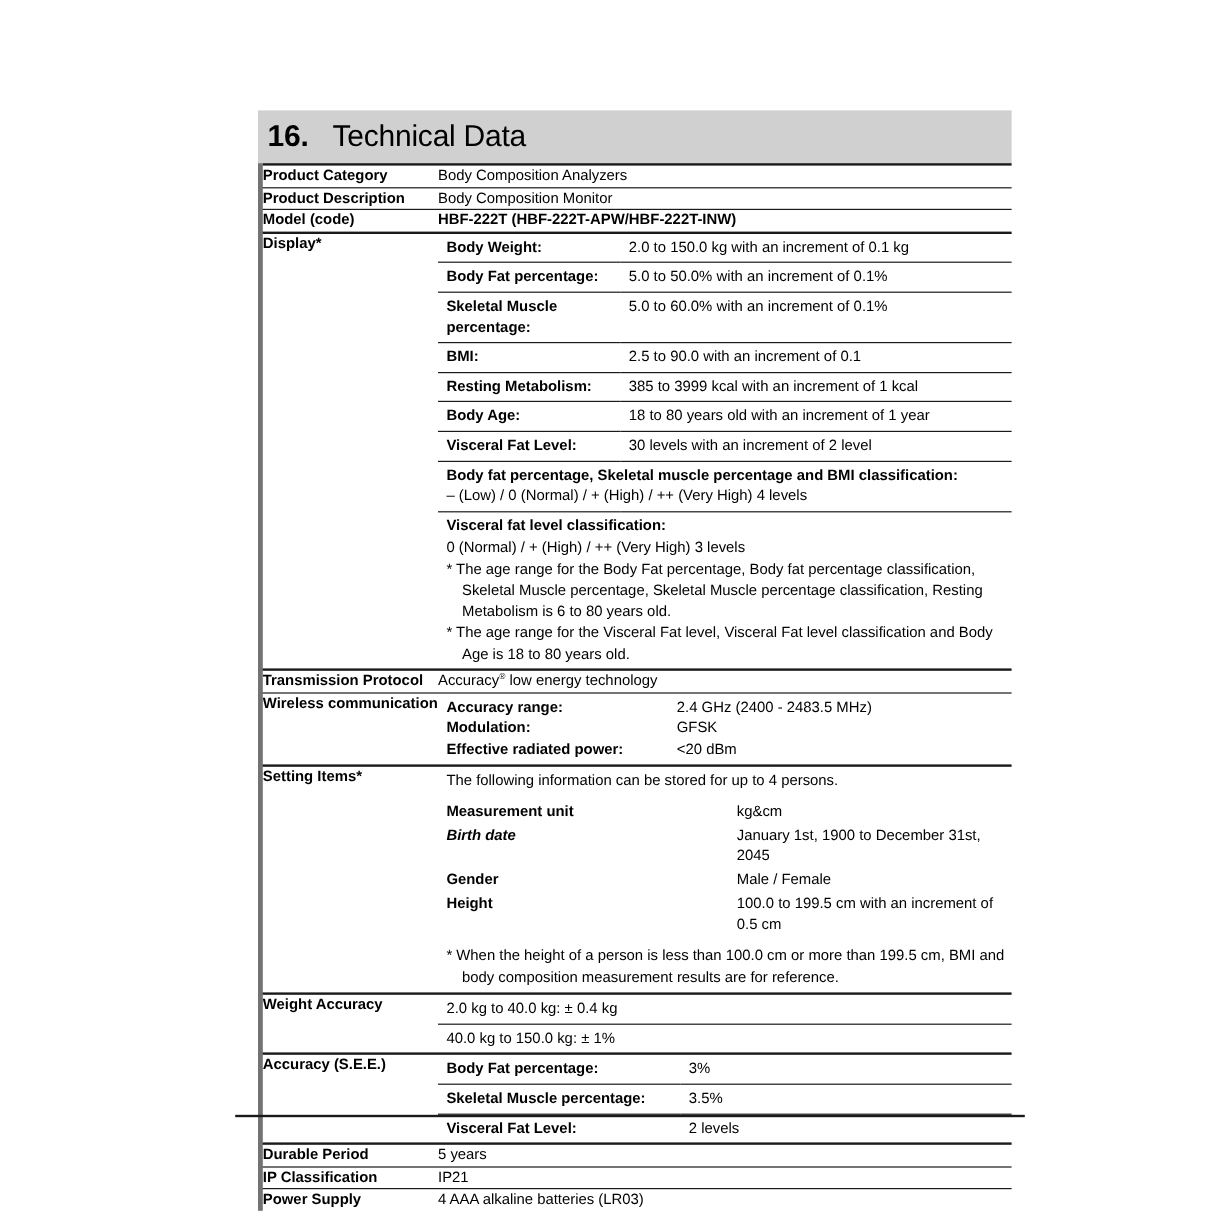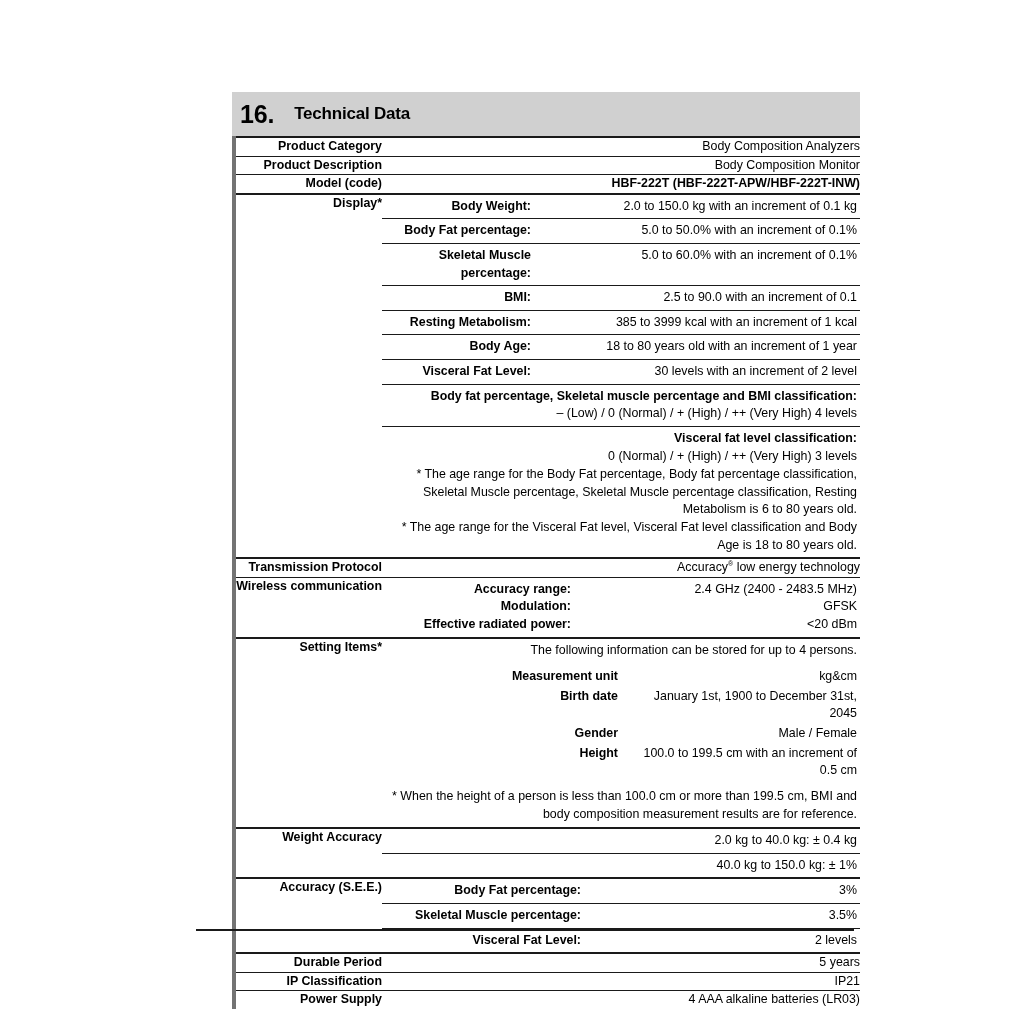--- a/index.html
+++ b/index.html
@@ -14,43 +14,42 @@
     color: #000000;
     overflow: hidden;
   }
   .page {
     position: relative;
     width: 1024px;
     height: 1024px;
   }
   .sheet {
     position: absolute;
-    left: 232px;
+    left: 215px;
     top: 92px;
     width: 628px;
-    text-align: right;
   }
 
   
   .section-head {
     background: #d0d0d0;
     height: 44px;
     display: flex;
     align-items: center;
     padding-left: 8px;
     box-sizing: border-box;
   }
   .section-num {
     font-size: 25px;
     font-weight: bold;
     letter-spacing: -0.2px;
   }
   .section-title {
-    font-size: 17px;
-    font-weight: bold;
+    font-size: 25px;
+    font-weight: normal;
     margin-left: 20px;
     letter-spacing: -0.2px;
   }
 
   
   .spec-table {
     border-collapse: collapse;
     width: 628px;
     table-layout: fixed;
     border-left: 4px solid #737373;
@@ -247,21 +246,21 @@
           <table class="sub">
             <tbody>
                   <tr>
               <td colspan="2" class="v" style="padding-bottom:6px;">The following information can be stored for up to 4 persons.</td>
             </tr>
             <tr>
               <td class="k k-setting" style="padding-bottom:1px;">Measurement unit</td>
               <td class="v" style="padding-bottom:1px;padding-left:10px;">kg&amp;cm</td>
             </tr>
             <tr>
-              <td class="k k-setting" style="padding-top:1px;padding-bottom:1px;">Birth date</td>
+              <td class="k k-setting" style="padding-top:1px;padding-bottom:1px;font-style:italic;">Birth date</td>
               <td class="v" style="padding-top:1px;padding-bottom:1px;padding-left:10px;">January 1st, 1900 to December 31st, 2045</td>
             </tr>
             <tr>
               <td class="k k-setting" style="padding-top:1px;padding-bottom:1px;">Gender</td>
               <td class="v" style="padding-top:1px;padding-bottom:1px;padding-left:10px;margin-top:12px;">Male / Female</td>
             </tr>
             <tr>
               <td class="k k-setting" style="padding-top:1px;">Height</td>
               <td class="v" style="padding-top:1px;padding-left:10px;">100.0 to 199.5 cm with an increment of 0.5 cm</td>
             </tr>

